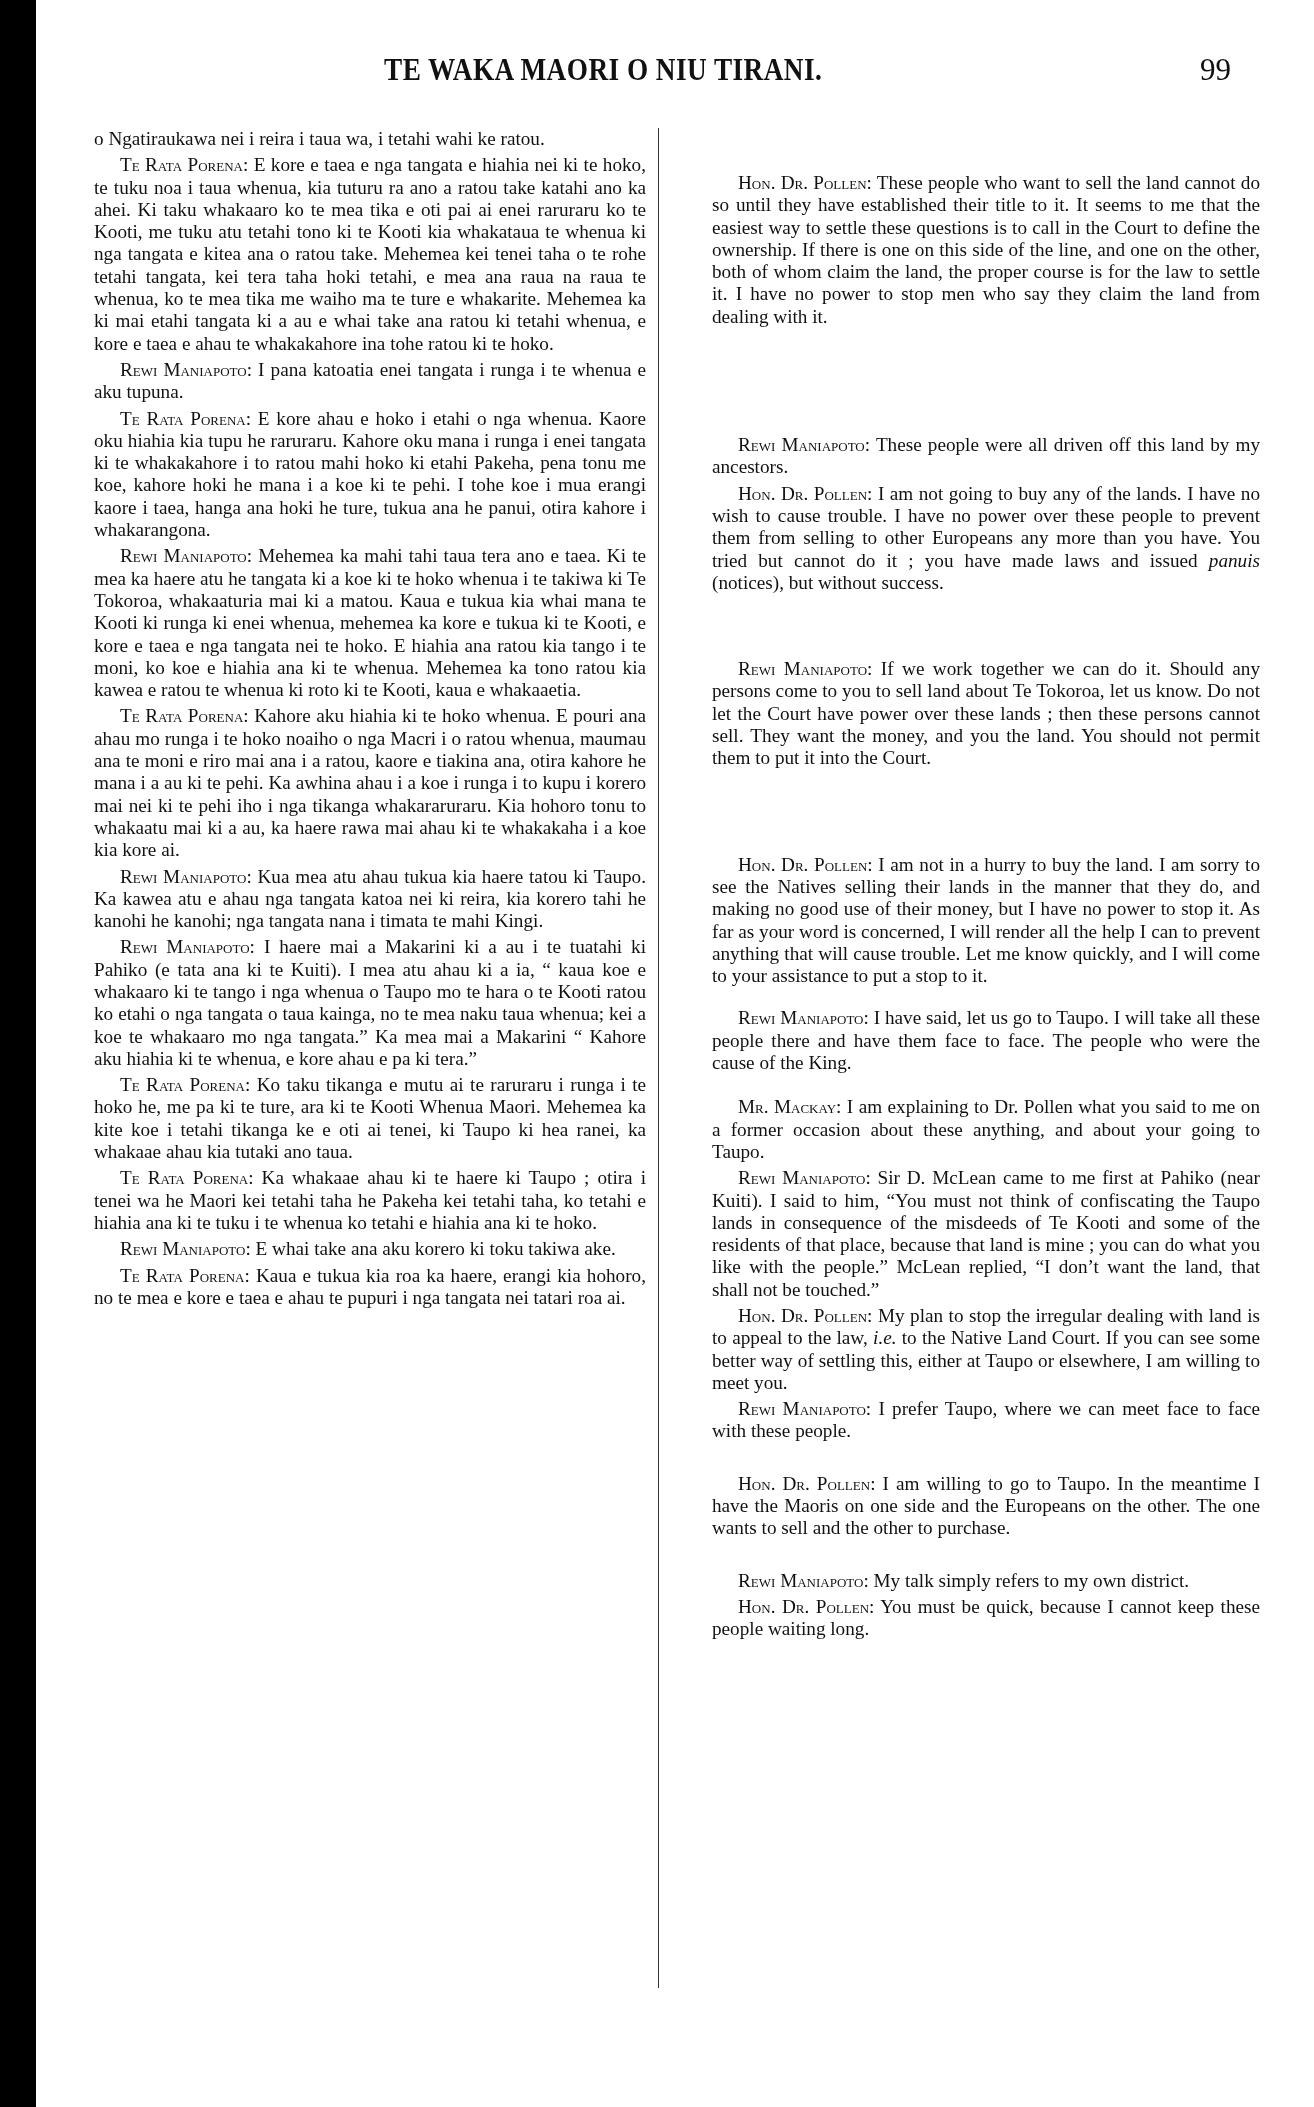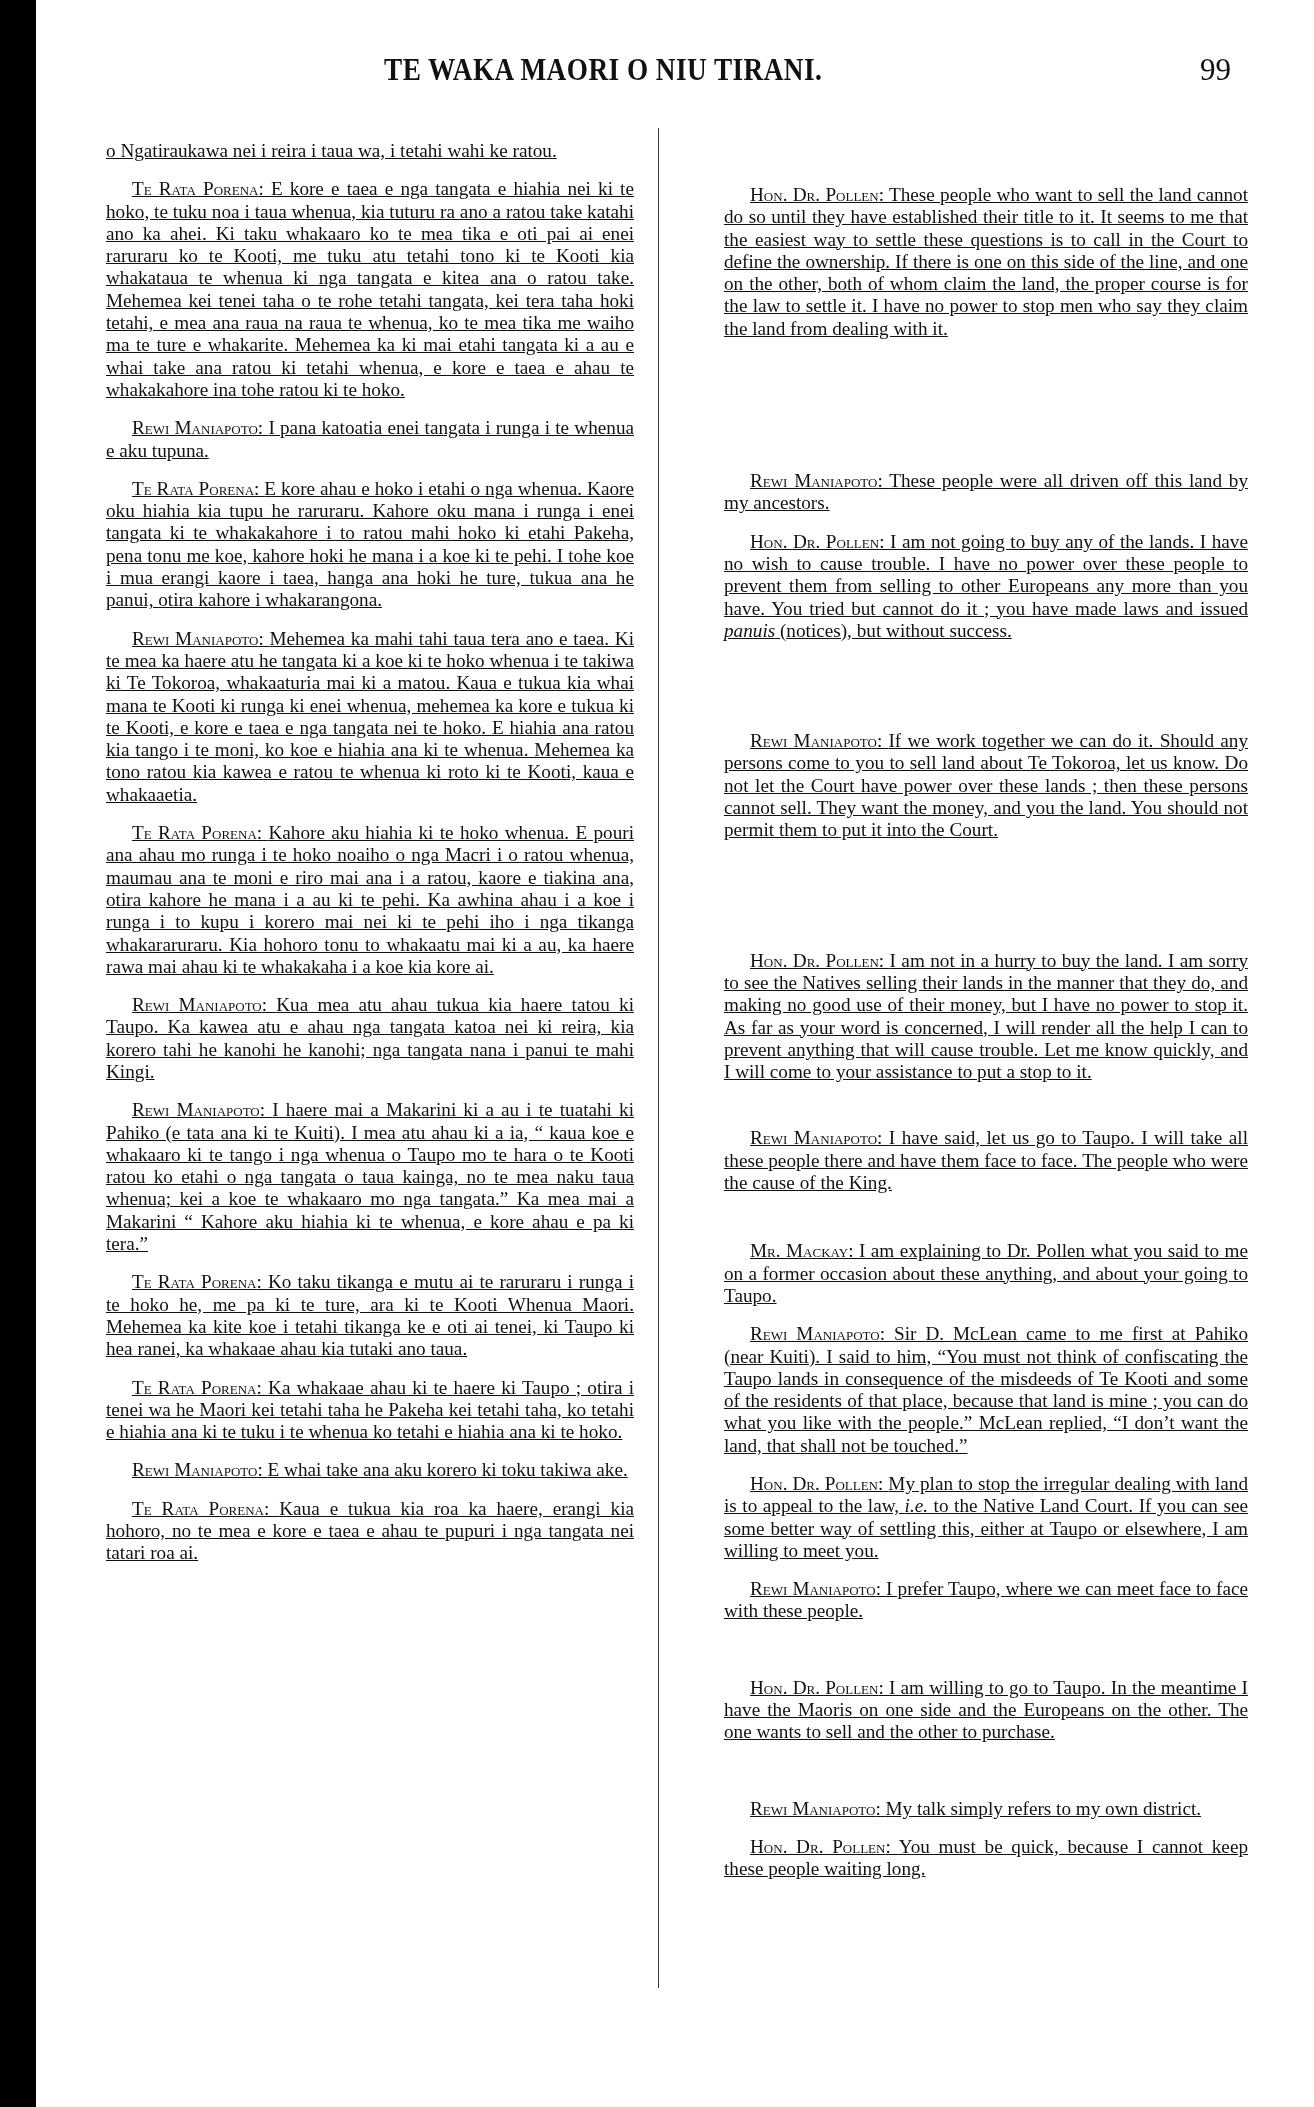--- a/index.html
+++ b/index.html
@@ -30,21 +30,21 @@
       position: absolute; top: 124px;
       font-family: "Liberation Serif", serif;
       font-size: 19.2px; line-height: 22.3px;
       text-align: justify;
     }
     .col-left { left: 90px; width: 560px; }
     .col-right { left: 708px; width: 556px; }
     .divider {
       position: absolute; left: 658px; top: 128px; width: 1px; height: 1860px; background: #333;
     }
-    .para { margin: 16px; text-indent: 26px; text-decoration: underline; }
+    .para { margin: 4px; text-indent: 26px; }
     .para.noindent { text-indent: 0; }
     .sc { font-variant: small-caps; }
     .gap { display: block; }
   </style>
 </head>
 <body>
 
 <div class="black-edge"></div>
 
 <div class="header">
@@ -54,21 +54,21 @@
 
 <div class="divider"></div>
 
 <div class="col col-left">
   <p class="para noindent"><span>o Ngatiraukawa nei i reira i taua wa, i tetahi wahi ke ratou.</span></p>
   <p class="para"><span class="sc">Te Rata Porena</span>: <span>E kore e taea e nga tangata e hiahia nei ki te hoko, te tuku noa i taua whenua, kia tuturu ra ano a ratou take katahi ano ka ahei. Ki taku whakaaro ko te mea tika e oti pai ai enei raruraru ko te Kooti, me tuku atu tetahi tono ki te Kooti kia whakataua te whenua ki nga tangata e kitea ana o ratou take. Mehemea kei tenei taha o te rohe tetahi tangata, kei tera taha hoki tetahi, e mea ana raua na raua te whenua, ko te mea tika me waiho ma te ture e whakarite. Mehemea ka ki mai etahi tangata ki a au e whai take ana ratou ki tetahi whenua, e kore e taea e ahau te whakakahore ina tohe ratou ki te hoko.</span></p>
   <p class="para"><span class="sc">Rewi Maniapoto</span>: <span>I pana katoatia enei tangata i runga i te whenua e aku tupuna.</span></p>
   <p class="para"><span class="sc">Te Rata Porena</span>: <span>E kore ahau e hoko i etahi o nga whenua. Kaore oku hiahia kia tupu he raruraru. Kahore oku mana i runga i enei tangata ki te whakakahore i to ratou mahi hoko ki etahi Pakeha, pena tonu me koe, kahore hoki he mana i a koe ki te pehi. I tohe koe i mua erangi kaore i taea, hanga ana hoki he ture, tukua ana he panui, otira kahore i whakarangona.</span></p>
   <p class="para"><span class="sc">Rewi Maniapoto</span>: <span>Mehemea ka mahi tahi taua tera ano e taea. Ki te mea ka haere atu he tangata ki a koe ki te hoko whenua i te takiwa ki Te Tokoroa, whakaaturia mai ki a matou. Kaua e tukua kia whai mana te Kooti ki runga ki enei whenua, mehemea ka kore e tukua ki te Kooti, e kore e taea e nga tangata nei te hoko. E hiahia ana ratou kia tango i te moni, ko koe e hiahia ana ki te whenua. Mehemea ka tono ratou kia kawea e ratou te whenua ki roto ki te Kooti, kaua e whakaaetia.</span></p>
   <p class="para"><span class="sc">Te Rata Porena</span>: <span>Kahore aku hiahia ki te hoko whenua. E pouri ana ahau mo runga i te hoko noaiho o nga Macri i o ratou whenua, maumau ana te moni e riro mai ana i a ratou, kaore e tiakina ana, otira kahore he mana i a au ki te pehi. Ka awhina ahau i a koe i runga i to kupu i korero mai nei ki te pehi iho i nga tikanga whakararuraru. Kia hohoro tonu to whakaatu mai ki a au, ka haere rawa mai ahau ki te whakakaha i a koe kia kore ai.</span></p>
-  <p class="para"><span class="sc">Rewi Maniapoto</span>: <span>Kua mea atu ahau tukua kia haere tatou ki Taupo. Ka kawea atu e ahau nga tangata katoa nei ki reira, kia korero tahi he kanohi he kanohi; nga tangata nana i panui te mahi Kingi.</span></p>
+  <p class="para"><span class="sc">Rewi Maniapoto</span>: <span>Kua mea atu ahau tukua kia haere tatou ki Taupo. Ka kawea atu e ahau nga tangata katoa nei ki reira, kia korero tahi he kanohi he kanohi; nga tangata nana i timata te mahi Kingi.</span></p>
   <p class="para"><span class="sc">Rewi Maniapoto</span>: <span>I haere mai a Makarini ki a au i te tuatahi ki Pahiko (e tata ana ki te Kuiti). I mea atu ahau ki a ia, “ kaua koe e whakaaro ki te tango i nga whenua o Taupo mo te hara o te Kooti ratou ko etahi o nga tangata o taua kainga, no te mea naku taua whenua; kei a koe te whakaaro mo nga tangata.” Ka mea mai a Makarini “ Kahore aku hiahia ki te whenua, e kore ahau e pa ki tera.”</span></p>
   <p class="para"><span class="sc">Te Rata Porena</span>: <span>Ko taku tikanga e mutu ai te raruraru i runga i te hoko he, me pa ki te ture, ara ki te Kooti Whenua Maori. Mehemea ka kite koe i tetahi tikanga ke e oti ai tenei, ki Taupo ki hea ranei, ka whakaae ahau kia tutaki ano taua.</span></p>
   <p class="para"><span class="sc">Te Rata Porena</span>: <span>Ka whakaae ahau ki te haere ki Taupo ; otira i tenei wa he Maori kei tetahi taha he Pakeha kei tetahi taha, ko tetahi e hiahia ana ki te tuku i te whenua ko tetahi e hiahia ana ki te hoko.</span></p>
   <p class="para"><span class="sc">Rewi Maniapoto</span>: <span>E whai take ana aku korero ki toku takiwa ake.</span></p>
   <p class="para"><span class="sc">Te Rata Porena</span>: <span>Kaua e tukua kia roa ka haere, erangi kia hohoro, no te mea e kore e taea e ahau te pupuri i nga tangata nei tatari roa ai.</span></p>
 </div>
 
 <div class="col col-right">
   <span class="gap" style="height:44px"></span>
   <p class="para"><span class="sc">Hon. Dr. Pollen</span>: <span>These people who want to sell the land cannot do so until they have established their title to it. It seems to me that the easiest way to settle these questions is to call in the Court to define the ownership. If there is one on this side of the line, and one on the other, both of whom claim the land, the proper course is for the law to settle it. I have no power to stop men who say they claim the land from dealing with it.</span></p>

